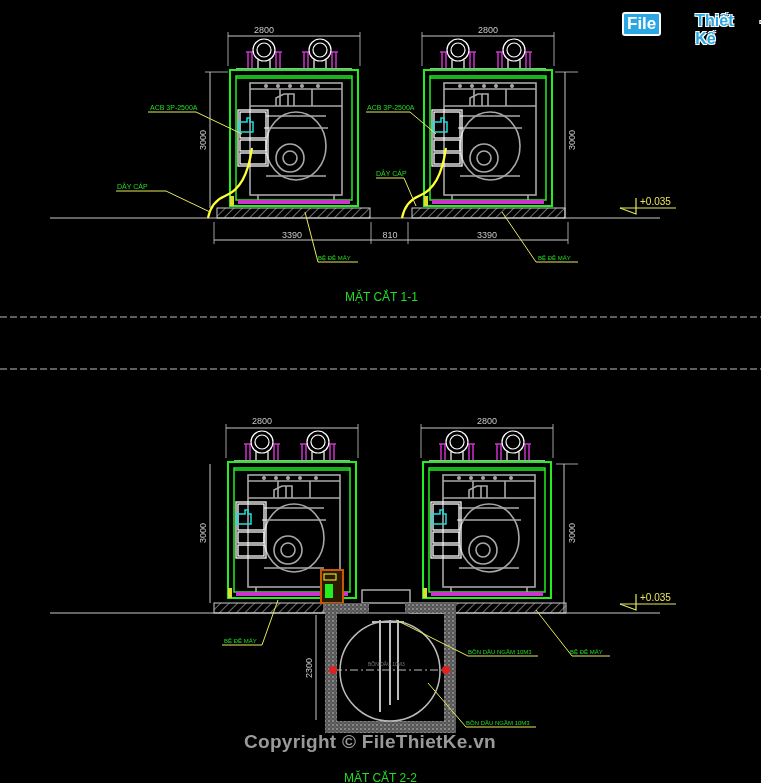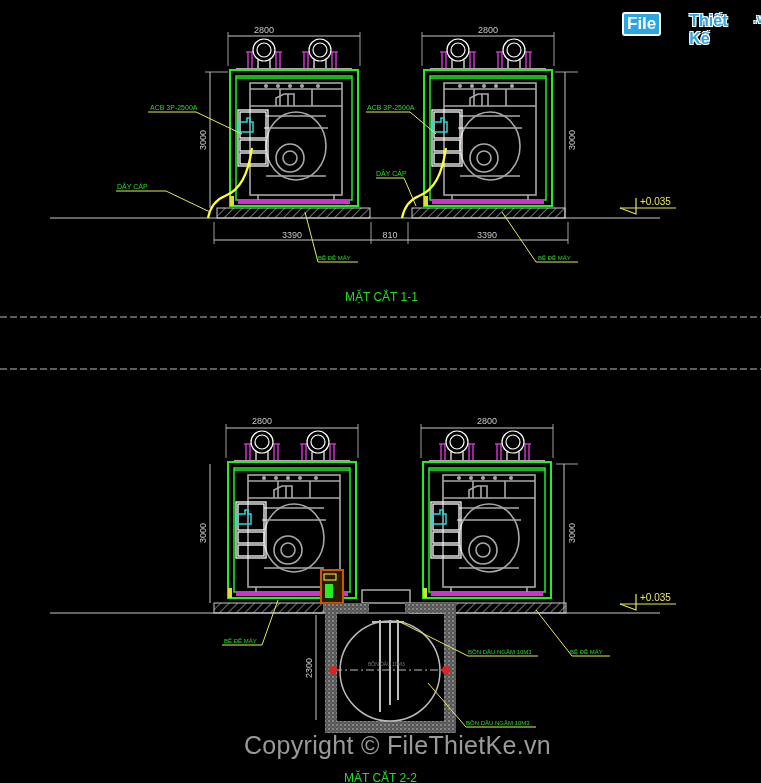--- a/index.html
+++ b/index.html
@@ -1,22 +1,22 @@
 <!DOCTYPE html>
 <html><head>
 <meta charset="utf-8">
 <style>
   html,body{margin:0;padding:0;background:#000;}
   body{width:761px;height:783px;overflow:hidden;position:relative;font-family:"Liberation Sans",sans-serif;}
   #canvas{position:absolute;left:0;top:0;}
   .logo{position:absolute;left:622px;top:12px;height:26px;display:flex;align-items:flex-start;gap:20px;}
   .logo-file{background:#2aa6e3;color:#fff;font-weight:bold;font-size:17px;padding:0 3px;border:2px solid #fff;border-radius:3px;line-height:20px;font-family:"Liberation Sans",sans-serif;}
-  .logo-rest{color:#2aa6e3;font-weight:bold;font-size:16px;margin-left:8px;text-shadow:-1px -1px 0 #fff,1px -1px 0 #fff,-1px 1px 0 #fff,1px 1px 0 #fff;font-family:"Liberation Sans",sans-serif;}
+  .logo-rest{color:#2aa6e3;font-weight:bold;font-size:16px;margin-left:14px;text-shadow:-1px -1px 0 #fff,1px -1px 0 #fff,-1px 1px 0 #fff,1px 1px 0 #fff;font-family:"Liberation Sans",sans-serif;}
   .logo-vn{color:#2aa6e3;font-size:12px;font-weight:bold;text-shadow:-1px -1px 0 #fff,1px -1px 0 #fff,-1px 1px 0 #fff,1px 1px 0 #fff;padding-left:6px;}
-  .copyright{position:absolute;left:244px;top:731px;font-size:25px;font-weight:normal;color:#9a9a9a;letter-spacing:0.3px;font-family:"Liberation Sans",sans-serif;}
+  .copyright{position:absolute;left:244px;top:731px;font-size:19px;font-weight:bold;color:#9a9a9a;letter-spacing:0.3px;font-family:"Liberation Sans",sans-serif;}
 </style>
 </head>
 <body>
 
 <svg id="canvas" width="761" height="783" viewBox="0 0 761 783" xmlns="http://www.w3.org/2000/svg">
   <defs>
     <pattern id="hatch" width="6" height="6" patternUnits="userSpaceOnUse" patternTransform="rotate(45)">
       <line x1="0" y1="0" x2="0" y2="6" stroke="#bbb" stroke-width="1.2"></line>
     </pattern>
     <pattern id="concrete" width="4" height="4" patternUnits="userSpaceOnUse">

